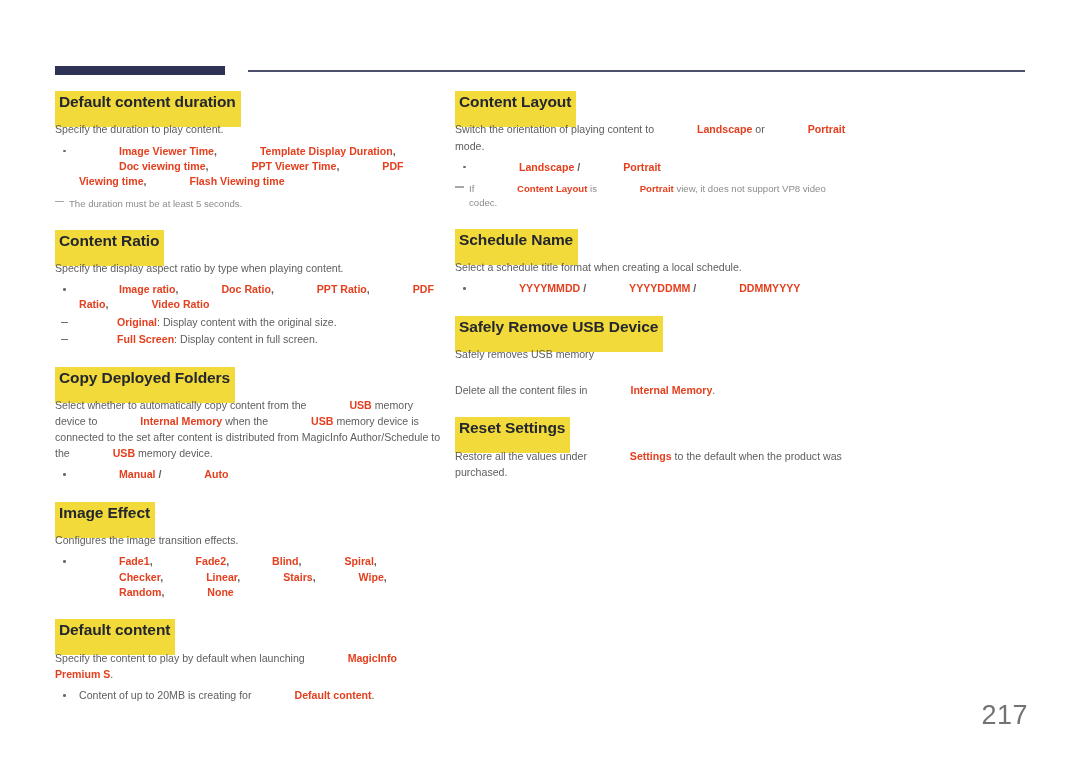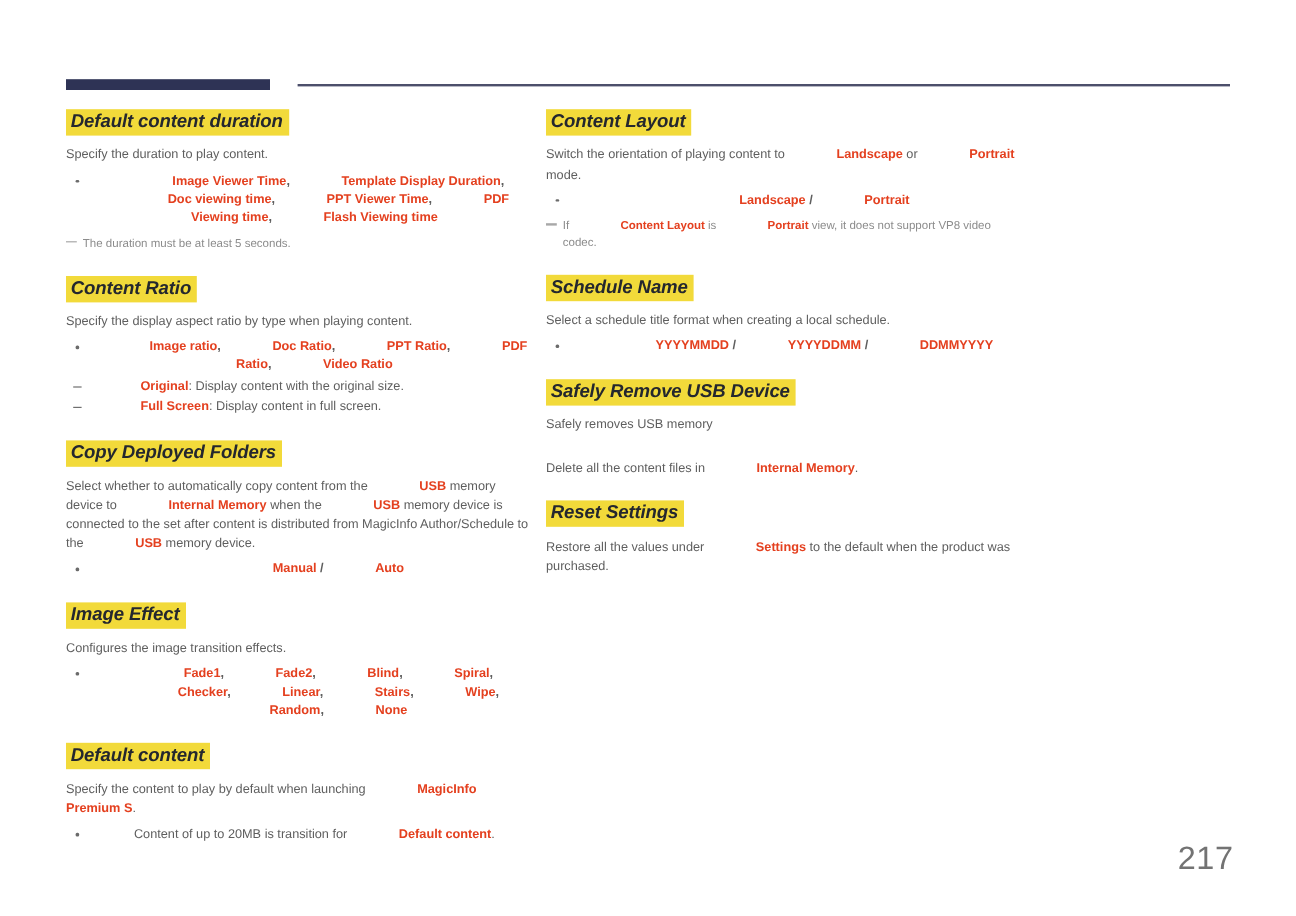--- a/index.html
+++ b/index.html
@@ -60,23 +60,22 @@
     margin: 0;
     padding: 0;
     font-size: 15.5px;
     font-weight: bold;
     line-height: 1.32;
     color: #24272e;
     letter-spacing: -0.1px;
   }
   h2.section-title .hl {
     background: #f2da3a;
-    padding: 2px 5px 3px 4px;
+    padding: 2px 5px 17px 4px;
     box-decoration-break: clone;
-    font-style: italic;
     -webkit-box-decoration-break: clone;
   }
   .blk { margin-bottom: 0; }
   .blk + .blk { margin-top: 20px; }
 
   
   p.body {
     margin: 9px 0 0 0;
     font-size: 10.6px;
     line-height: 1.52;
@@ -90,21 +89,20 @@
     margin: 6px 0 0 0;
     padding: 0;
   }
   ul.bul > li {
     position: relative;
     padding-left: 24px;
     font-size: 10.6px;
     line-height: 1.45;
     margin-top: 2px;
     color: #5e5e5e;
-    text-align: center;
   }
   ul.bul > li::before {
     content: "";
     position: absolute;
     left: 8px;
     top: 6px;
     width: 2.5px;
     height: 2.5px;
     background: #6b6b6b;
     border-radius: 50%;
@@ -211,21 +209,21 @@
         <h2 class="section-title"><span class="hl">Image Effect</span></h2>
         <p class="body"><span>Configures the image transition effects.</span></p>
         <ul class="bul">
           <li class="kwline"><span class="kw">Fade1</span><span class="sep">, </span><span class="kw">Fade2</span><span class="sep">, </span><span class="kw">Blind</span><span class="sep">, </span><span class="kw">Spiral</span><span class="sep">, </span><span class="kw">Checker</span><span class="sep">, </span><span class="kw">Linear</span><span class="sep">, </span><span class="kw">Stairs</span><span class="sep">, </span><span class="kw">Wipe</span><span class="sep">, </span><span class="kw">Random</span><span class="sep">, </span><span class="kw">None</span></li>
         </ul>
       </div>
       <div class="blk">
         <h2 class="section-title"><span class="hl">Default content</span></h2>
         <p class="body"><span>Specify the content to play by default when launching </span><span class="kw">MagicInfo Premium S</span><span>.</span></p>
         <ul class="bul">
-          <li><span>Content of up to 20MB is transition for </span><span class="kw">Default content</span><span>.</span></li>
+          <li><span>Content of up to 20MB is creating for </span><span class="kw">Default content</span><span>.</span></li>
         </ul>
       </div>
     </div>
   <div class="col col-right" id="col-right">
       <div class="blk">
         <h2 class="section-title"><span class="hl">Content Layout</span></h2>
         <p class="body"><span>Switch the orientation of playing content to </span><span class="kw">Landscape</span><span> or </span><span class="kw">Portrait</span><span> mode.</span></p>
         <ul class="bul">
           <li class="kwline"><span class="kw">Landscape</span><span class="sep"> / </span><span class="kw">Portrait</span></li>
         </ul>

